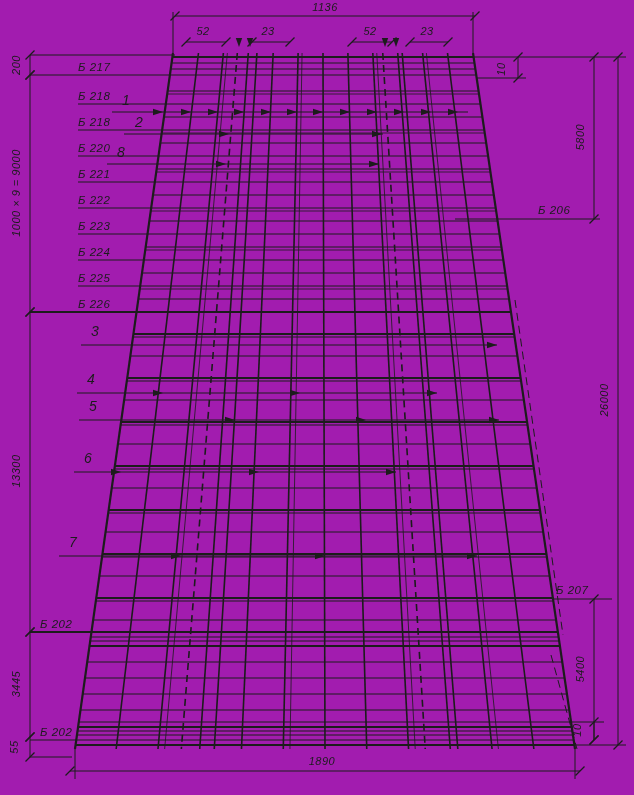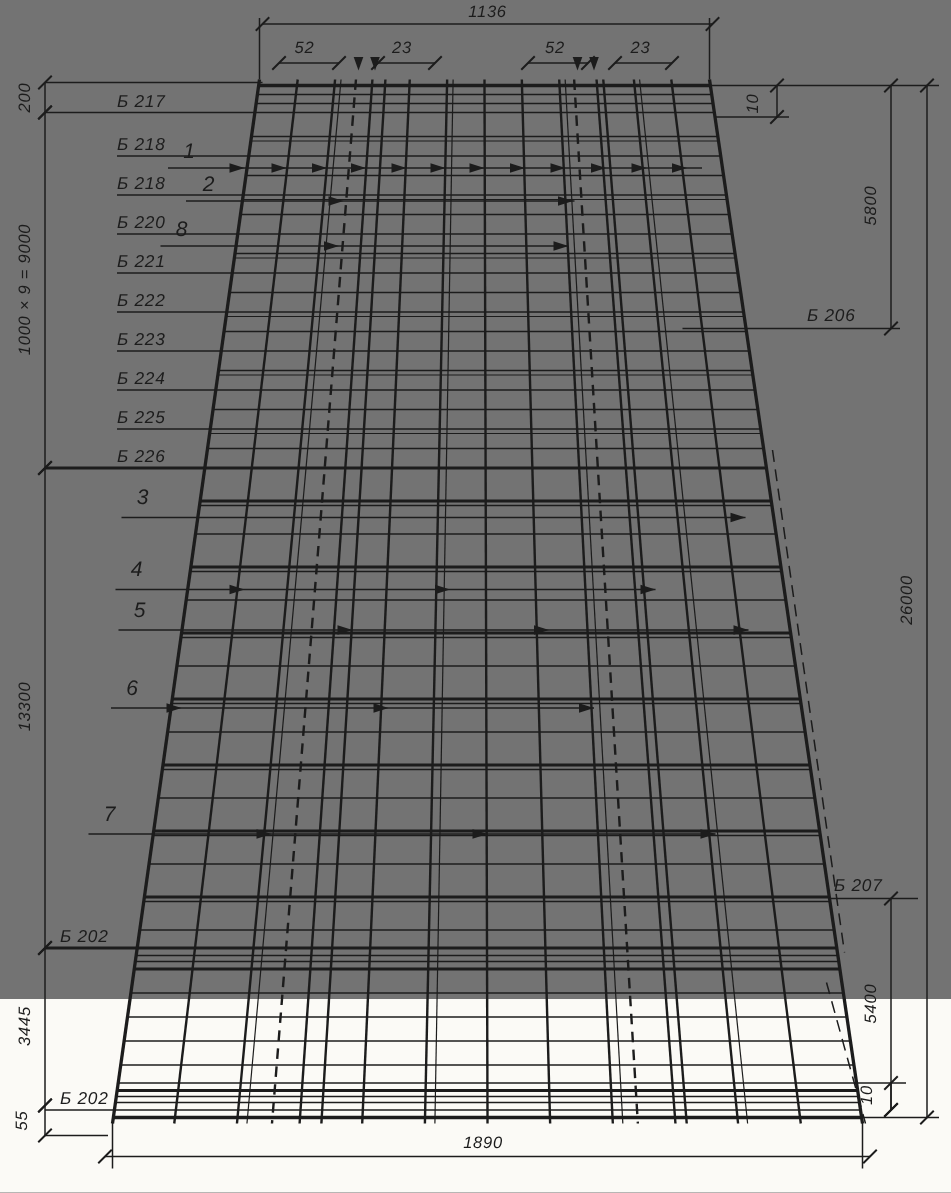--- a/index.html
+++ b/index.html
@@ -1,21 +1,21 @@
 <!DOCTYPE html>
 <html><head>
 <meta charset="utf-8">
 <style>
   html,body{margin:0;padding:0;}
   body{
     width:634px;height:795px;overflow:hidden;
     background:#fbfaf6;
     font-family:"Liberation Sans", sans-serif;
   }
-  .sheet{position:relative;width:634px;height:666px;background:#737373;text-decoration:underline;}
+  .sheet{position:relative;width:634px;height:795px;background:#a21caf;text-decoration:underline;}
   svg{display:block;}
   svg text{
     font-family:"Liberation Sans", "DejaVu Sans", sans-serif;
     font-style:italic;
     fill:#1c1c1c;
   }
   .dim-text{font-size:11px;letter-spacing:0.5px;}
   .lbl-text{font-size:11.5px;letter-spacing:0.5px;}
   .num-text{font-size:14px;}
 </style>

